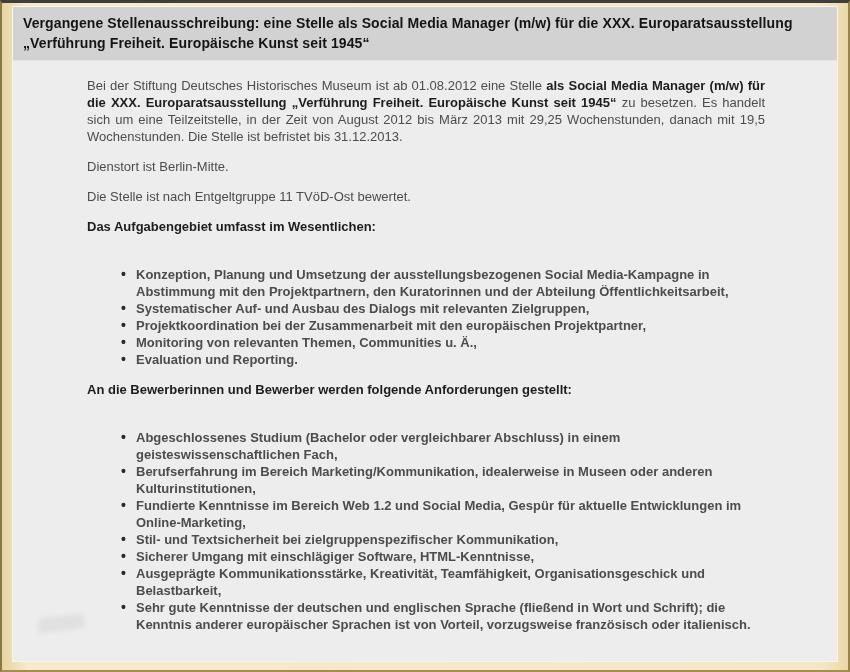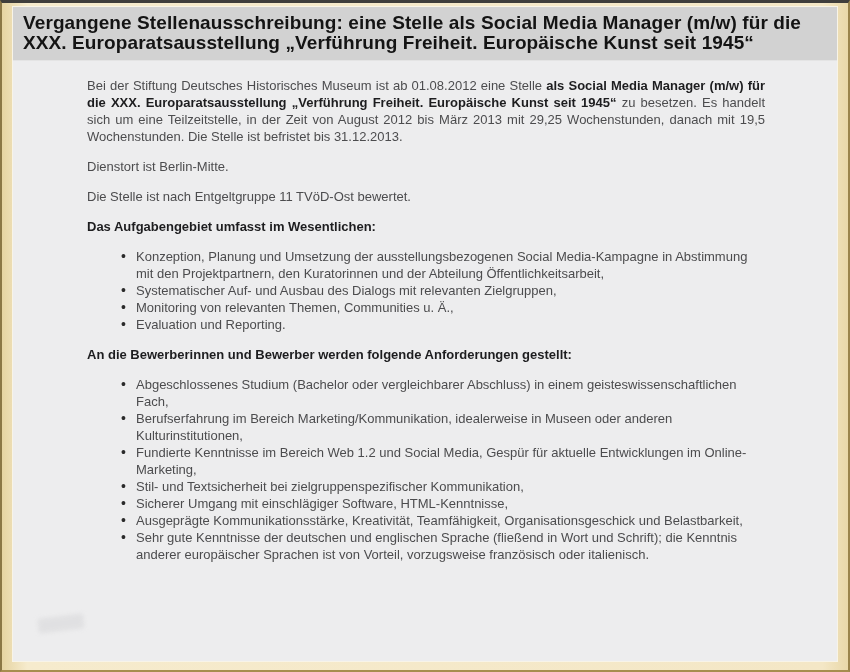--- a/index.html
+++ b/index.html
@@ -25,21 +25,21 @@
     background: #ededee;
     display: flex;
     flex-direction: column;
     box-shadow: 0 0 0 1px #f8f4e8;
   }
 
   .titlebar {
     background: #d2d2d2;
     border-bottom: 1px solid #e4e4e4;
     color: #141414;
-    font-size: 19px;
+    font-size: 14px;
     font-weight: bold;
     line-height: 20px;
     padding: 6px 10px 7px 10px;
     letter-spacing: 0.1px;
   }
 
   .content {
     flex: 1;
     padding: 16px 72px 0 74px;
     color: #4c4c4e;
@@ -49,23 +49,24 @@
   }
 
   .content p { margin: 0 0 13px 0; }
   p.justify { text-align: justify; }
 
   .b, .heading { font-weight: bold; color: #1d1d1f; }
 
   .heading { margin: 13px 0; }
 
   ul.bullets {
-    margin: 13px 0 13px 0;
+    margin: 31px 0 13px 0;
     padding: 0 0 0 49px;
     list-style: none;
+    font-weight: bold;
   }
   ul.bullets li {
     position: relative;
     margin: 0;
     padding-left: 0;
   }
   ul.bullets li::before {
     content: "\2022";
     position: absolute;
     left: -15px;
@@ -102,20 +103,21 @@
 
       <p>Dienstort ist Berlin-Mitte.</p>
 
       <p>Die Stelle ist nach Entgeltgruppe 11 TVöD-Ost bewertet.</p>
 
       <p class="heading">Das Aufgabengebiet umfasst im Wesentlichen:</p>
 
       <ul class="bullets">
           <li>Konzeption, Planung und Umsetzung der ausstellungsbezogenen Social Media-Kampagne in Abstimmung mit den Projektpartnern, den Kuratorinnen und der Abteilung Öffentlichkeitsarbeit,</li>
           <li>Systematischer Auf- und Ausbau des Dialogs mit relevanten Zielgruppen,</li>
+          <li>Projektkoordination bei der Zusammenarbeit mit den europäischen Projektpartner,</li>
           <li>Monitoring von relevanten Themen, Communities u. Ä.,</li>
           <li>Evaluation und Reporting.</li>
         </ul>
 
       <p class="heading">An die Bewerberinnen und Bewerber werden folgende Anforderungen gestellt:</p>
 
       <ul class="bullets">
           <li>Abgeschlossenes Studium (Bachelor oder vergleichbarer Abschluss) in einem geisteswissenschaftlichen Fach,</li>
           <li>Berufserfahrung im Bereich Marketing/Kommunikation, idealerweise in Museen oder anderen Kulturinstitutionen,</li>
           <li>Fundierte Kenntnisse im Bereich Web 1.2 und Social Media, Gespür für aktuelle Entwicklungen im Online-Marketing,</li>

